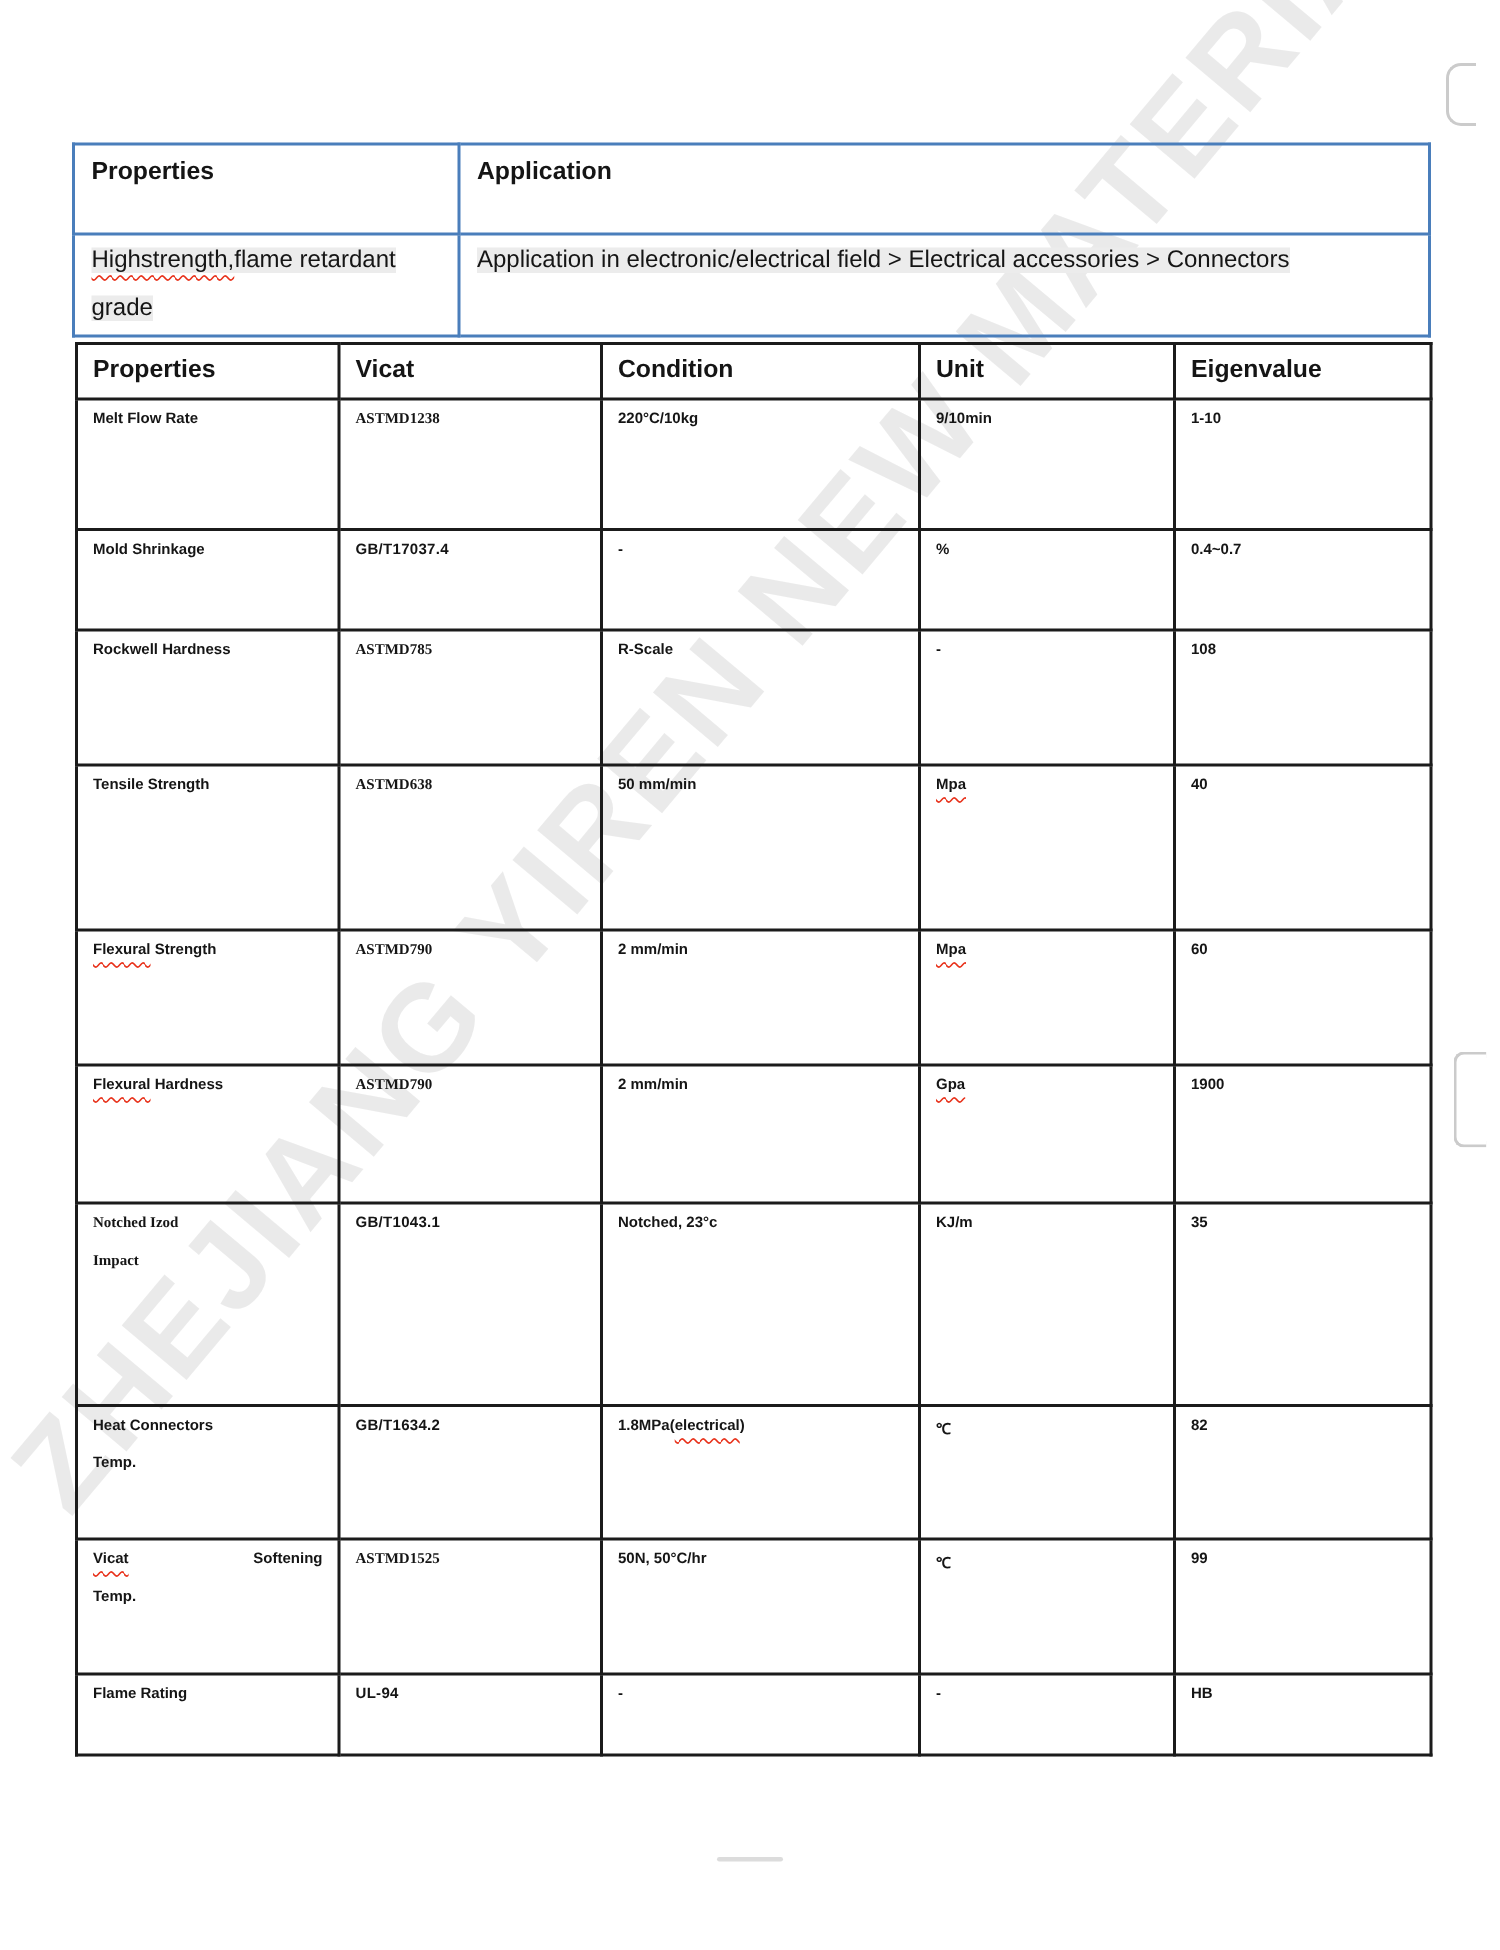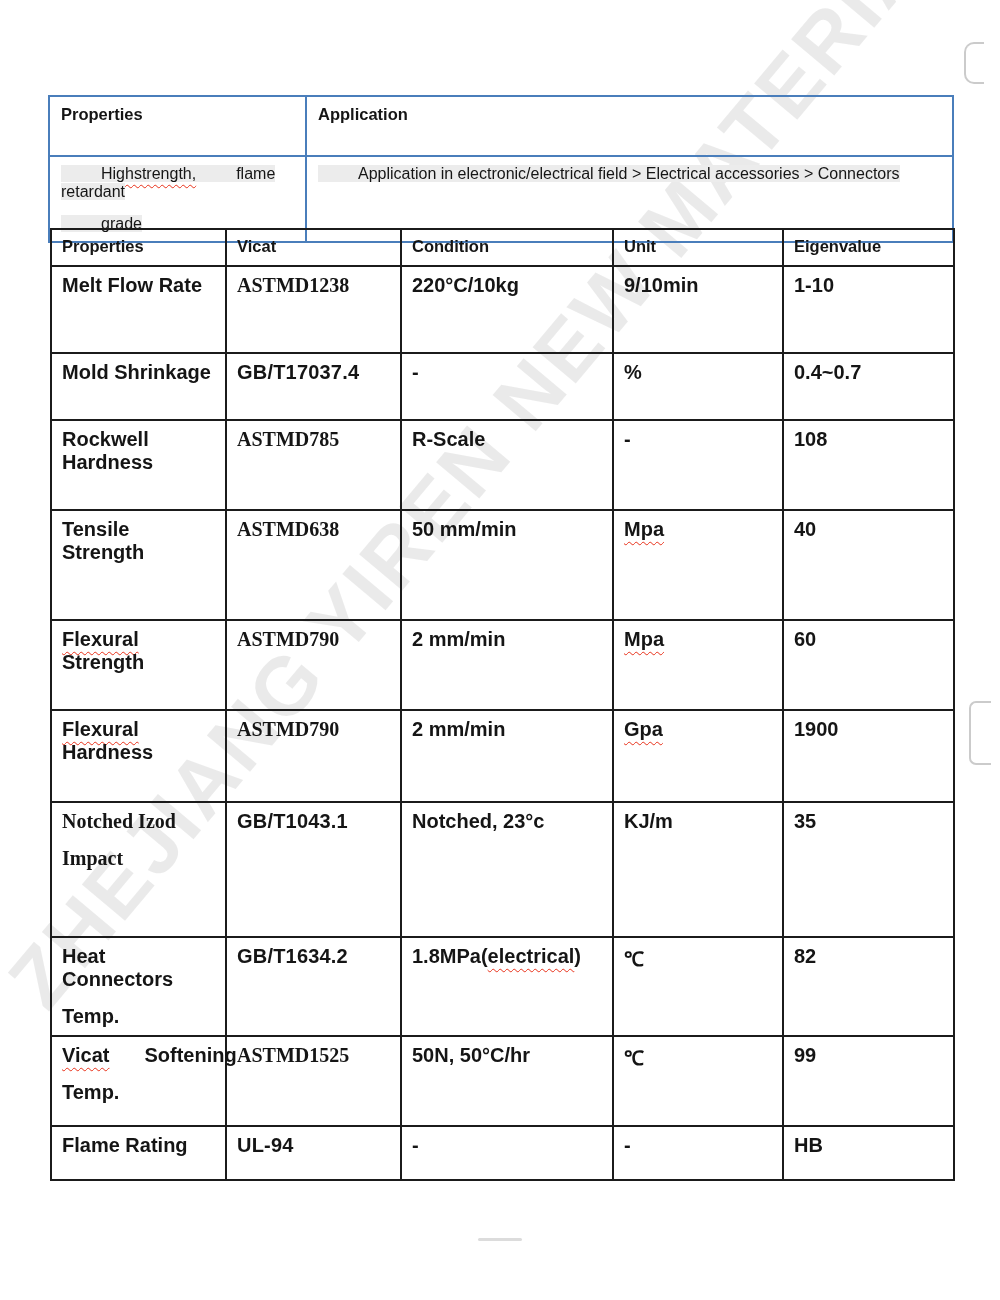--- a/index.html
+++ b/index.html
@@ -29,28 +29,28 @@
   table{border-collapse:collapse;table-layout:fixed;position:absolute;z-index:1;background:transparent;}
   td,th{vertical-align:top;background:transparent;}
   
   .info-table{left:48px;top:95px;width:904px;}
   .info-table td{
     border:2px solid #4a7ebb;
     padding:8px 11px;
     font-size:16px;
   }
   .info-table .hdr{font-weight:700;font-size:16.5px;}
-  .hl{background:#ececec;padding-left:40px;}
+  .hl{background:#ececec;}
   .l2{margin-top:14px;}
   
   .spec-table{left:50px;top:228px;width:903px;}
   .spec-table th,.spec-table td{
     border:2px solid #1b1b1b;
     padding:7px 10px;
-    font-size:20px;
+    font-size:10px;
     text-align:left;
     font-weight:600;
   }
   .spec-table th{font-weight:700;font-size:16.5px;}
   .serif{font-family:"Liberation Serif",serif;font-weight:600;margin-top:12px;}
   .small{font-size:13.5px;font-weight:700;letter-spacing:0.2px;}
   .sq{
     text-decoration-line:underline;
     text-decoration-style:wavy;
     text-decoration-color:#e8311a;

